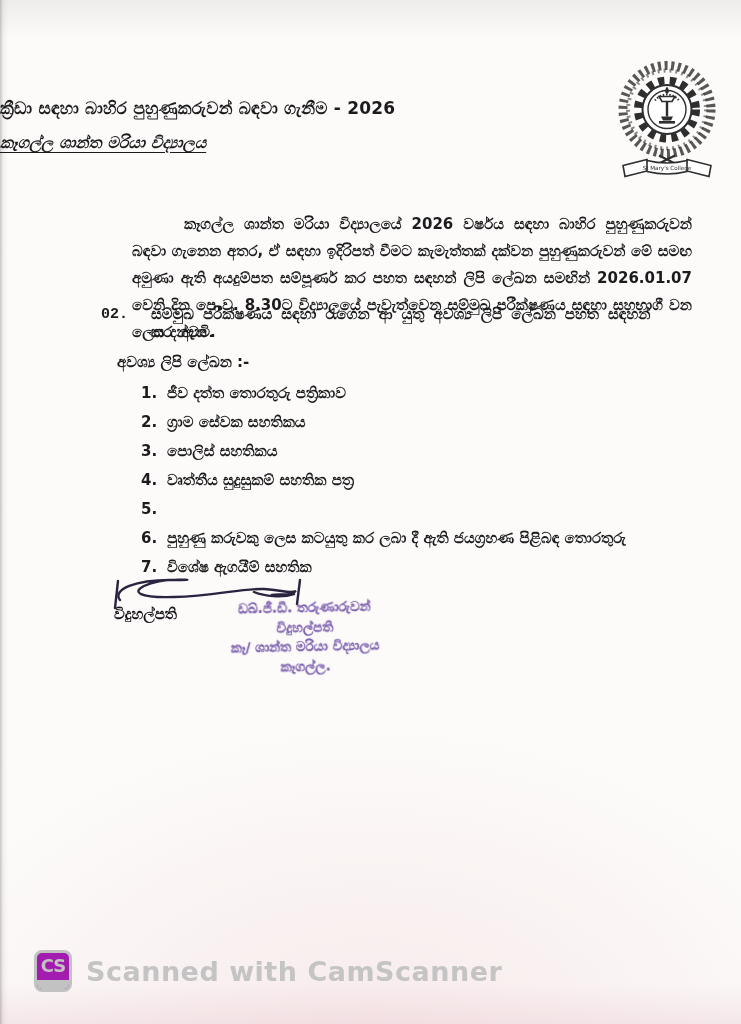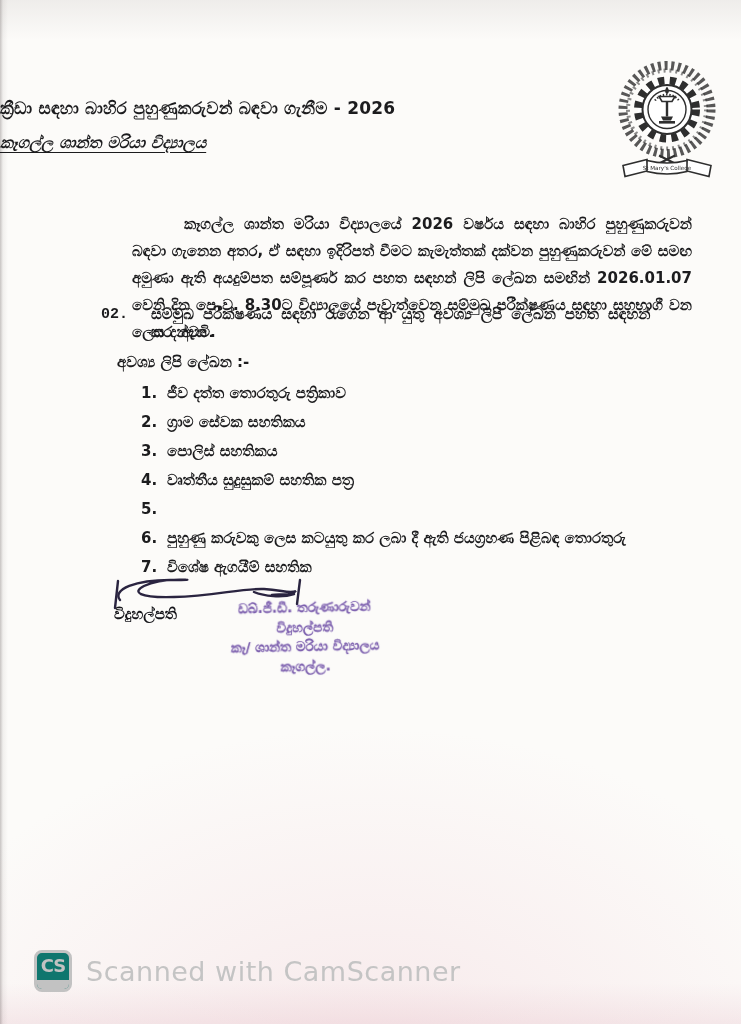--- a/index.html
+++ b/index.html
@@ -37,26 +37,26 @@
   .req-item .num{width:26px;flex:0 0 26px;}
   .sign-block{position:absolute;left:98px;top:572px;width:420px;height:120px;}
   .sign-svg{position:absolute;left:6px;top:2px;}
   .principal-label{position:absolute;left:16px;top:33px;font-size:15px;font-weight:bold;color:#15151a;}
   .stamp{position:absolute;left:102px;top:26px;width:210px;text-align:center;
     color:#7c5fae;font-size:13.5px;line-height:19.5px;font-weight:600;
     transform:rotate(-1.2deg);text-shadow:0 0 1px rgba(124,95,174,0.55);
     filter:blur(.2px);}
   .footer{position:absolute;left:34px;top:950px;display:flex;align-items:center;gap:14px;}
   .cs-badge{width:38px;height:42px;border:3px solid #c2c2c2;border-radius:8px;
-    position:relative;box-sizing:border-box;background:#0f766e;overflow:hidden;}
+    position:relative;box-sizing:border-box;background:#a21caf;overflow:hidden;}
   .cs-badge .cs-text{display:block;text-align:center;font-size:18px;font-weight:bold;
     color:#c2c2c2;line-height:26px;letter-spacing:-1px;}
   .cs-badge .cs-bar{position:absolute;left:0;right:0;bottom:0;height:9px;background:#c2c2c2;}
   .footer .footer-label{font-size:27px;color:#c4c4c4;letter-spacing:.5px;
-    font-weight:400;}
+    font-weight:700;}
 </style>
 </head>
 <body>
 
 <div class="paper-shade"></div>
 
 <div class="doc-title">
   <div class="line1">ක්‍රීඩා සඳහා බාහිර පුහුණුකරුවන් බඳවා ගැනීම - 2026</div>
   <div class="line2">කෑගල්ල ශාන්ත මරියා විද්‍යාලය</div>
 </div>

